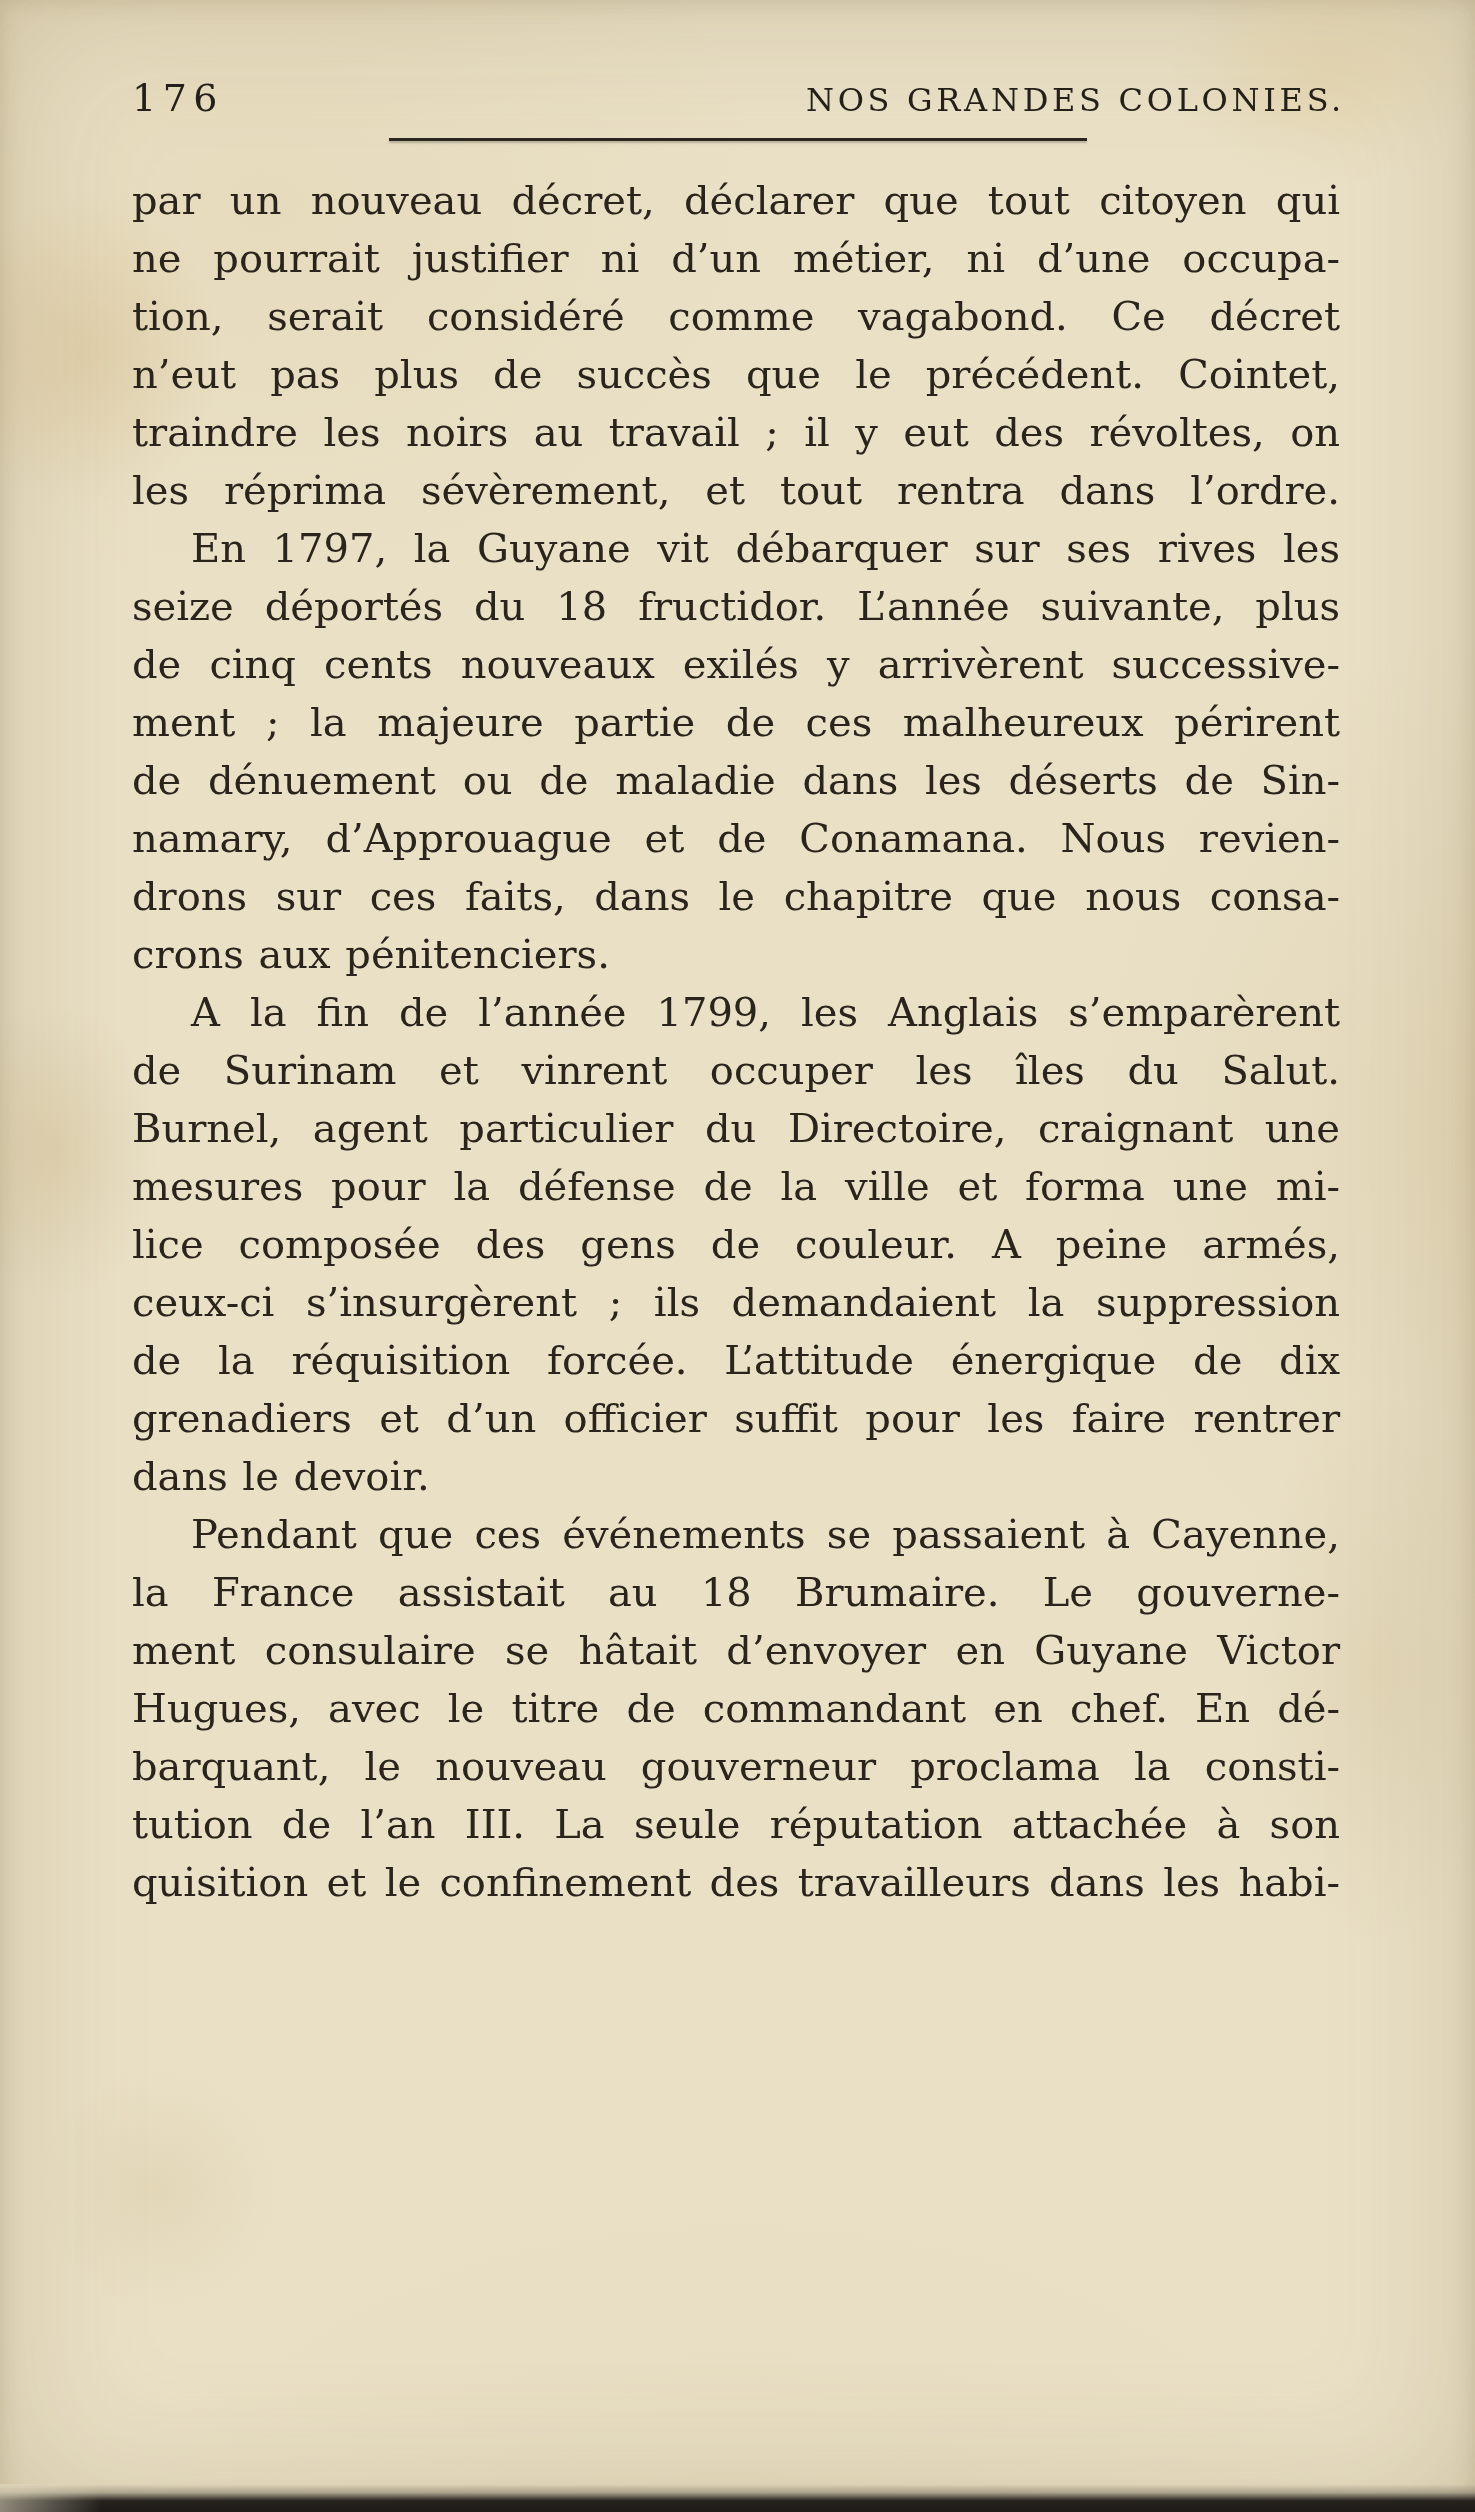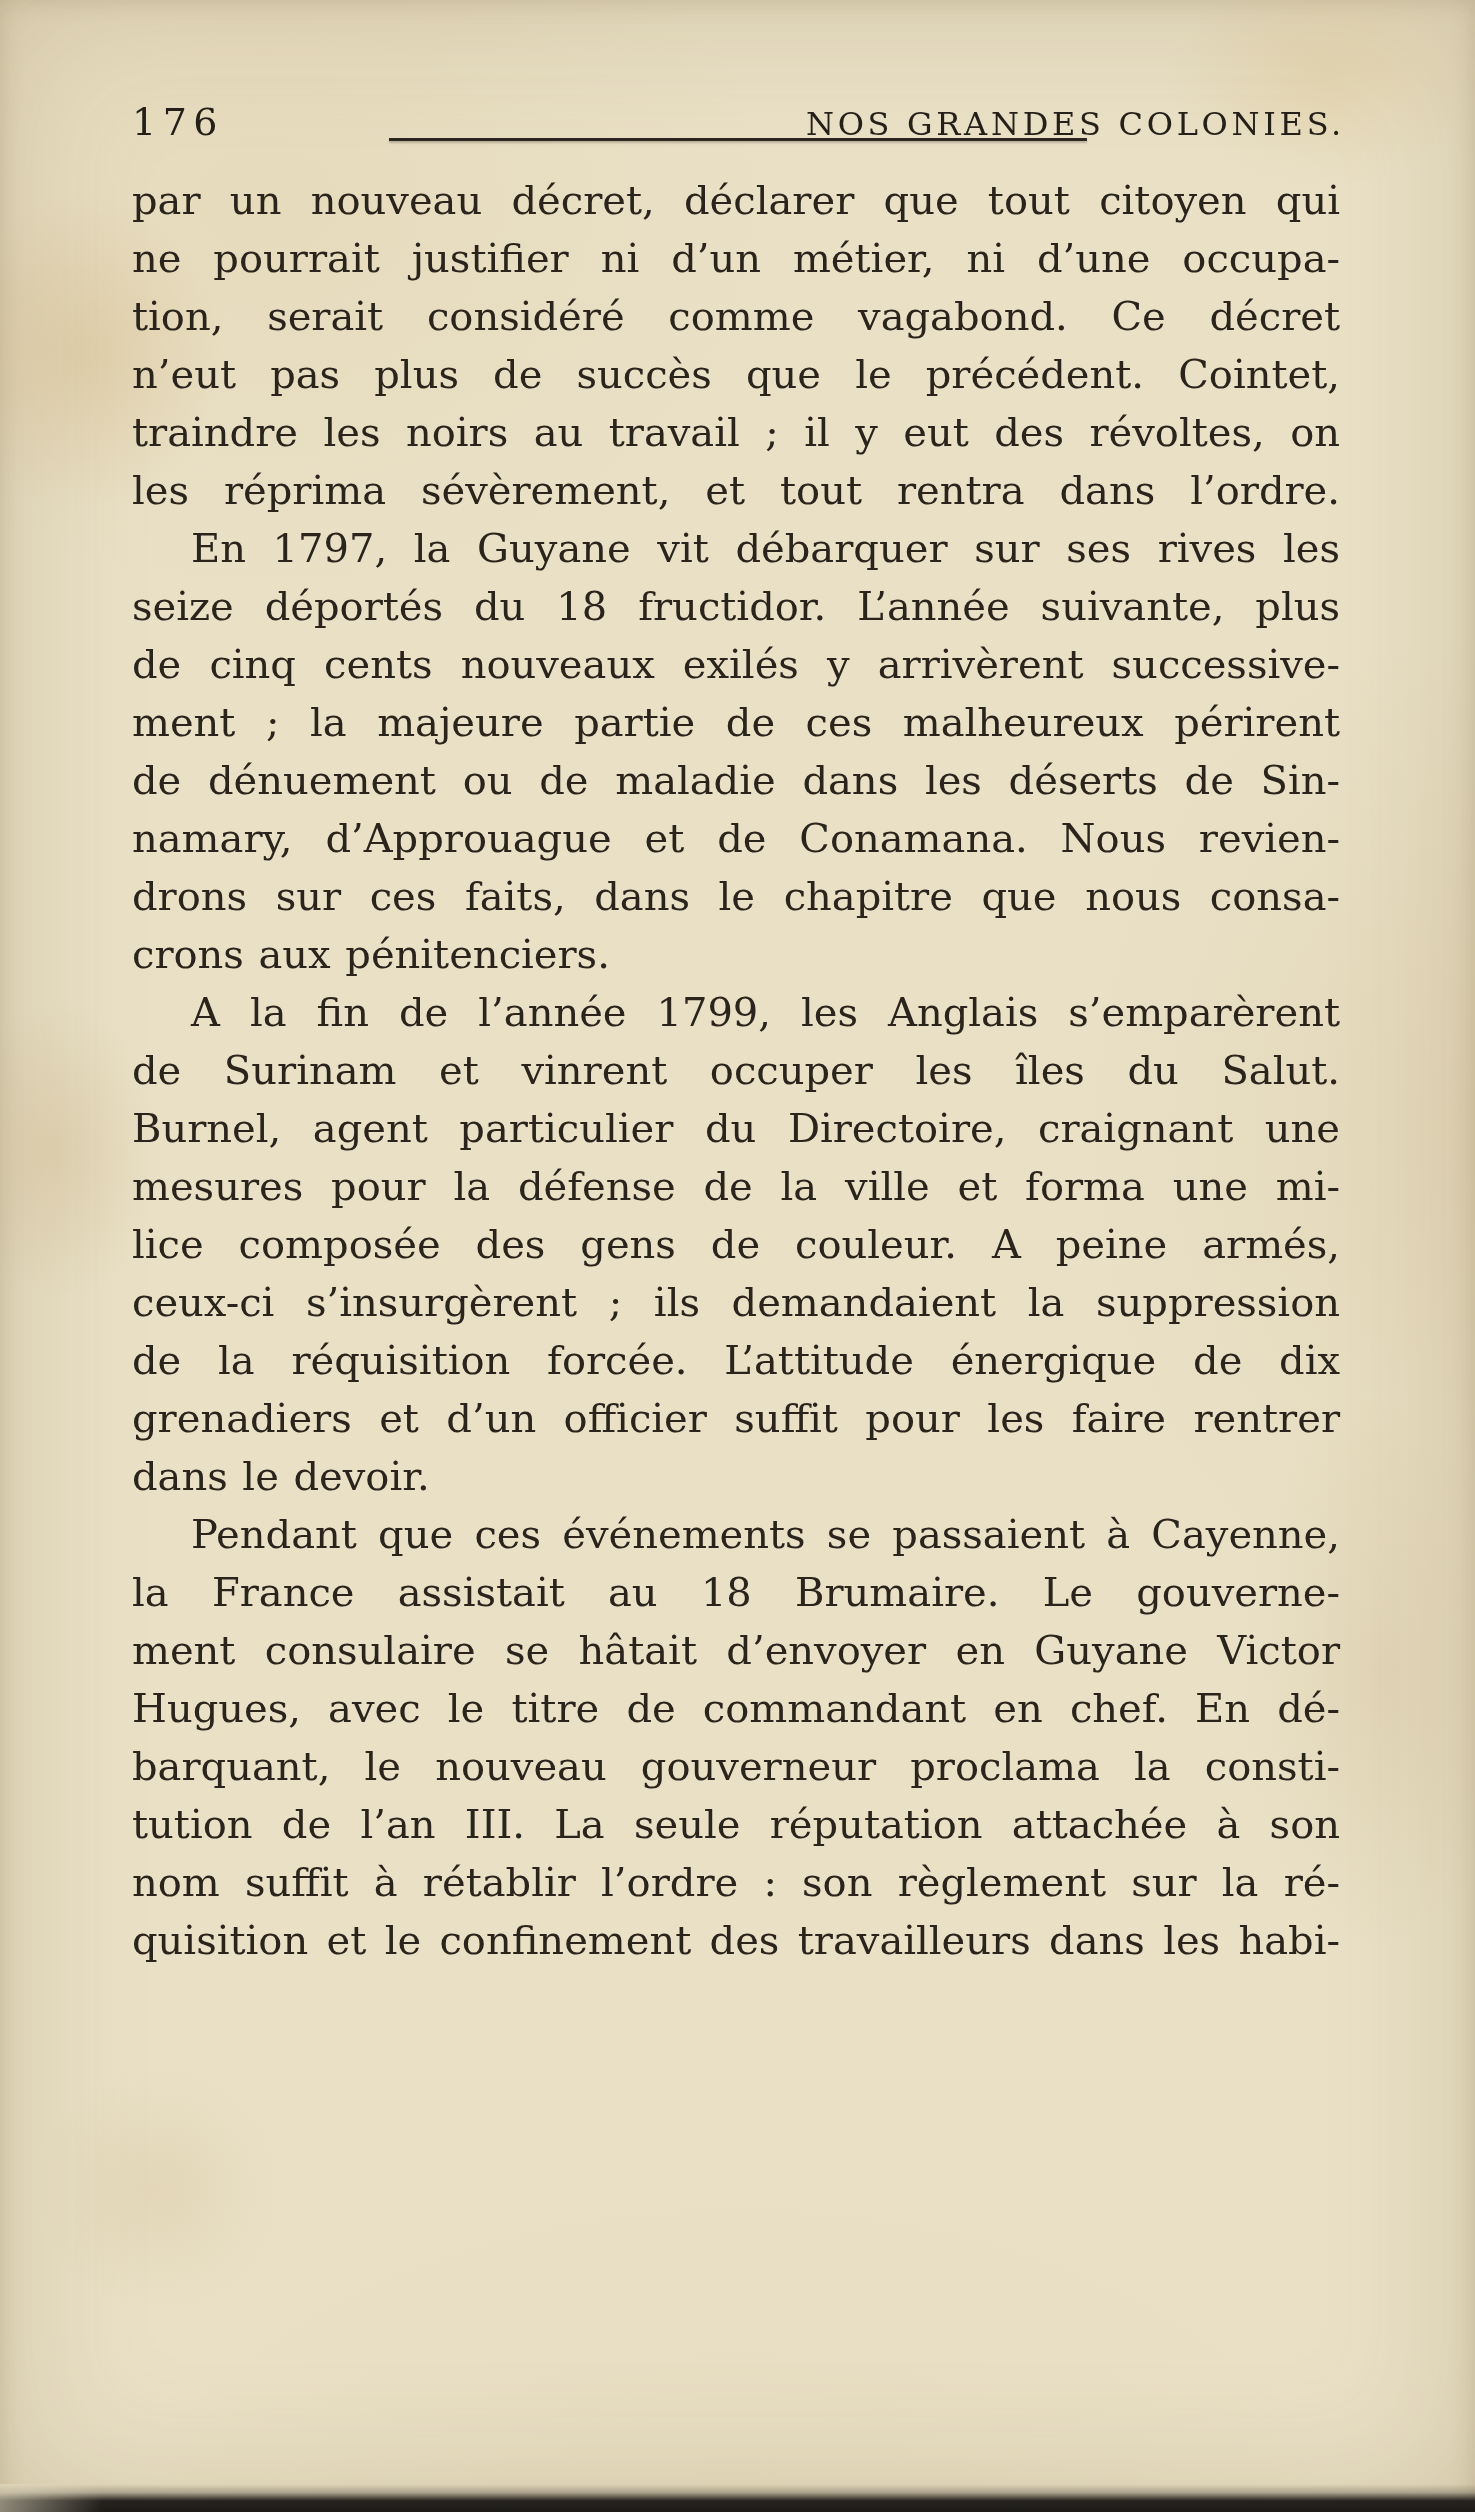--- a/index.html
+++ b/index.html
@@ -32,21 +32,20 @@
       background:radial-gradient(closest-side,rgba(205,168,88,.18),rgba(205,168,88,0));}
   .s4{left:37px;top:2069px;width:241px;height:241px;
       background:radial-gradient(closest-side,rgba(182,146,80,.12),rgba(182,146,80,0));}
   .s5{left:1243px;top:1392px;width:278px;height:557px;
       background:radial-gradient(closest-side,rgba(170,135,70,.12),rgba(170,135,70,0));}
 
   .header{
     position:absolute;
     top:76px; left:132px; right:130px;
     height:48px;
-    margin-top:24px;
   }
   .pagenum{
     position:absolute; left:0; top:0;
     font-size:38px; letter-spacing:6.5px;
     color:#241f18;
   }
   .running-title{
     display:block;
     text-align:right;
     font-size:32px;
@@ -136,19 +135,18 @@
     <div class="ln">de la réquisition forcée. L’attitude énergique de dix</div>
     <div class="ln">grenadiers et d’un officier suffit pour les faire rentrer</div>
     <div class="ln end">dans le devoir.</div>
 
     <div class="ln ind">Pendant que ces événements se passaient à Cayenne,</div>
     <div class="ln">la France assistait au 18 Brumaire. Le gouverne-</div>
     <div class="ln">ment consulaire se hâtait d’envoyer en Guyane Victor</div>
     <div class="ln">Hugues, avec le titre de commandant en chef. En dé-</div>
     <div class="ln">barquant, le nouveau gouverneur proclama la consti-</div>
     <div class="ln">tution de l’an III. La seule réputation attachée à son</div>
-    <div class="ln">nom suffit à rétablir l’ordre : son règlement sur la ré-</div>
     <div class="ln">quisition et le confinement des travailleurs dans les habi-</div>
   </div>
 
   <div class="scan-edge"></div>
 </div>
 
 
 </body></html>

